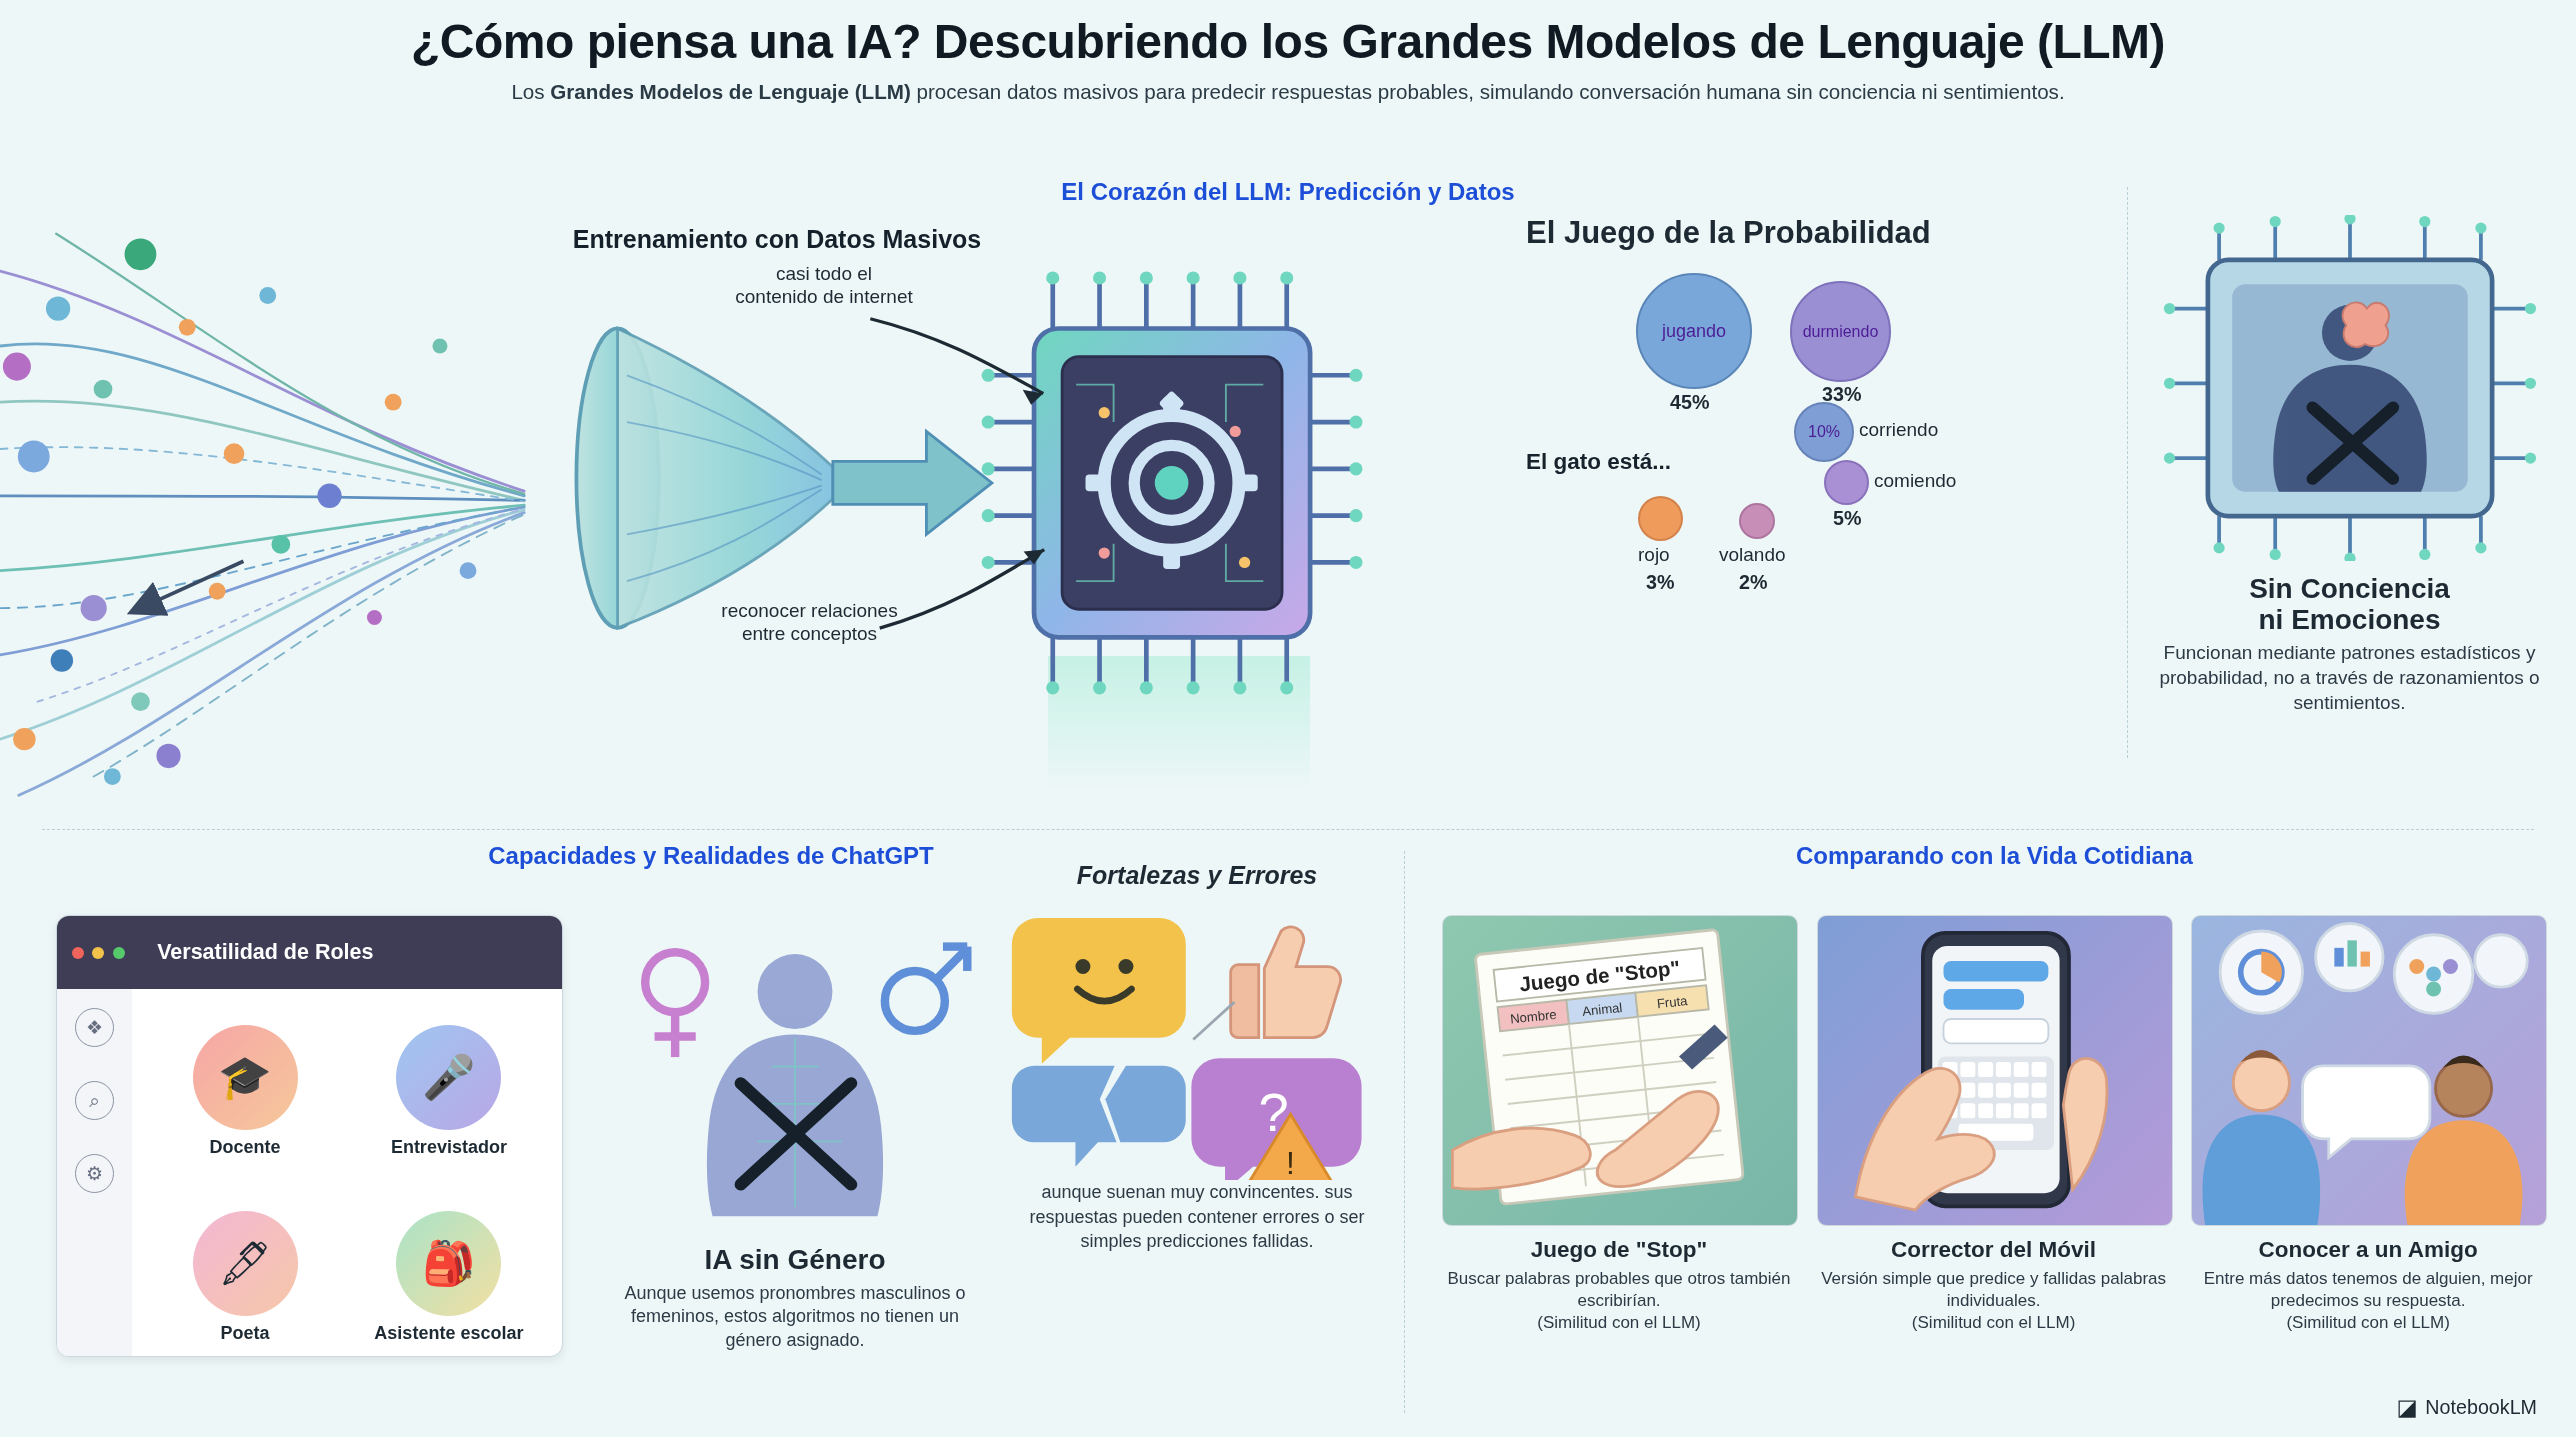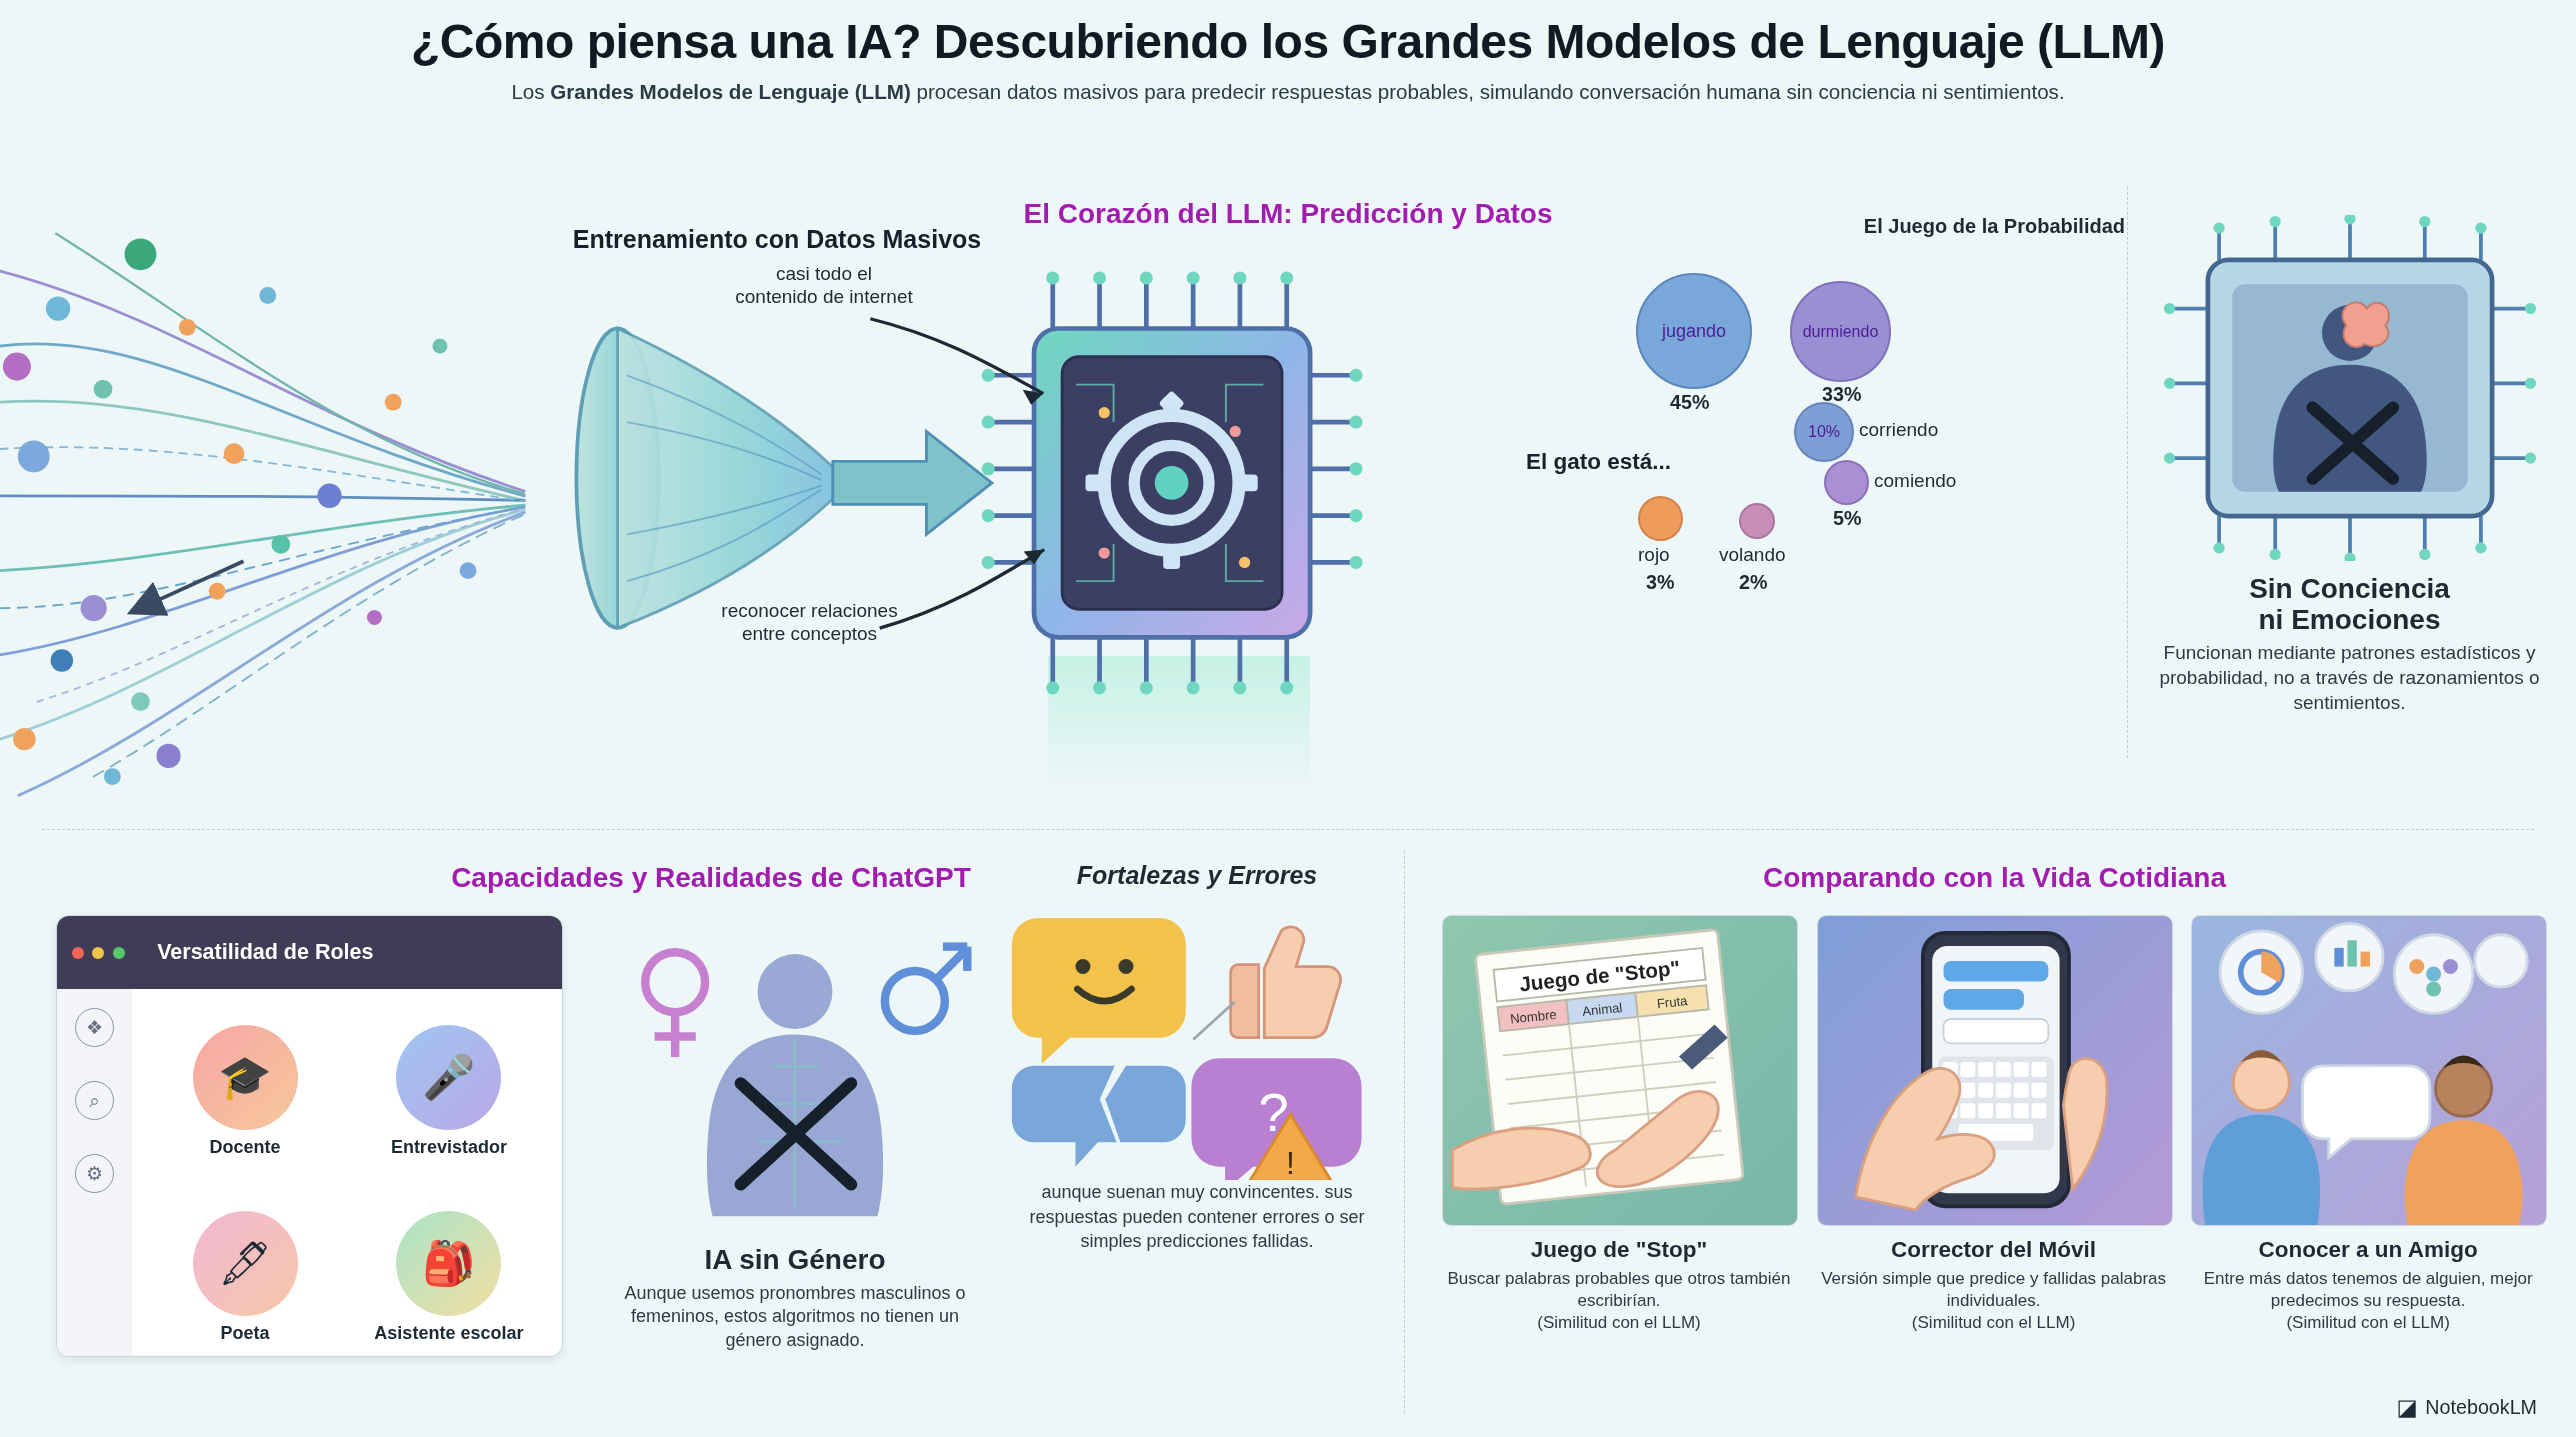--- a/index.html
+++ b/index.html
@@ -19,40 +19,40 @@
     font-size:48px;font-weight:bold;letter-spacing:-0.5px;
     color:#101a22;text-align:center;line-height:1.05;
   }
   .subtitle{
     margin-top:11.2px;font-size:20.6px;text-align:center;color:#2a3b46;
     line-height:1.25;
   }
   .subtitle b{font-weight:bold;}
 
   
-  .sec-title{font-size:28px;font-weight:bold;text-align:center;color:#a21caf;margin-top:20px;}
+  .sec-title{font-size:24px;font-weight:bold;text-align:center;color:#1d4ed8;}
   .sub-title{font-size:25px;font-weight:bold;text-align:center;color:#14212b;}
 
   
   .band-top{position:absolute;left:0;top:178px;width:2576px;height:646px;}
   .divider-h{position:absolute;left:42px;right:42px;height:0;border-top:1.9px dashed #b9cfd4;}
   .divider-v{position:absolute;width:0;border-left:1.9px dashed #b9cfd4;}
 
   .top-center-title{position:absolute;left:0;right:0;top:0;}
 
   
   .network{position:absolute;left:0;top:37px;width:674px;height:599px;}
   .funnel-label{position:absolute;font-size:19px;line-height:1.2;color:#1d2a33;text-align:center;}
 
   
   .funnelbox{position:absolute;left:524px;top:66px;width:992px;height:562px;}
 
   
   .probpanel{position:absolute;left:1526px;top:37px;width:599px;height:590px;}
-  .prob-title{font-size:20px;font-weight:bold;text-align:right;}
+  .prob-title{font-size:31px;font-weight:bold;text-align:left;}
   .bubble{position:absolute;border-radius:50%;display:flex;align-items:center;justify-content:center;
           color:#4c1d95;font-size:18px;text-align:center;}
   .bub-pct{position:absolute;font-size:19.7px;font-weight:bold;color:#1d2a33;}
   .bub-word{position:absolute;font-size:19px;color:#1d2a33;}
   .prompt{position:absolute;font-size:22.5px;font-weight:bold;color:#16222c;}
   .prob-foot{position:absolute;left:0;top:496px;width:599px;text-align:center;font-size:18px;line-height:1.3;color:#2b3a45;}
 
   
   .nopanel{position:absolute;left:2153px;top:37px;width:393px;height:590px;text-align:center;}
   .nopanel h3{font-size:28px;font-weight:bold;margin:13px 0 5.6px;line-height:1.1;}

